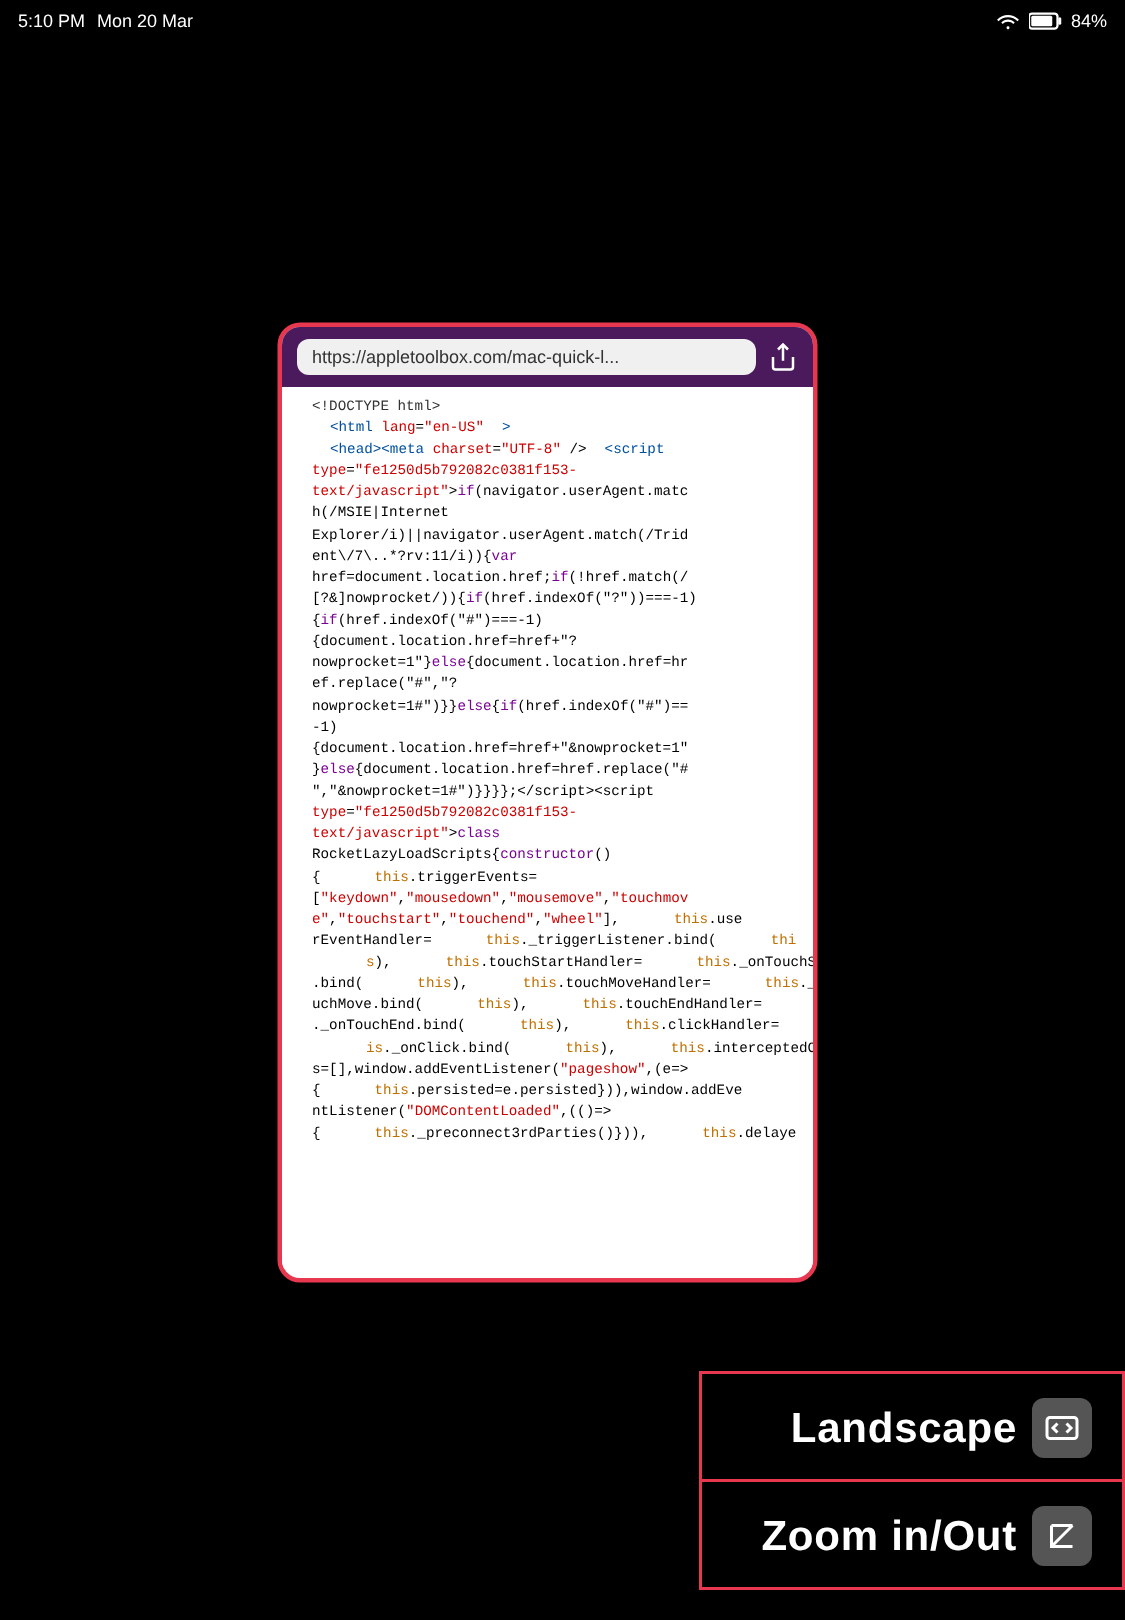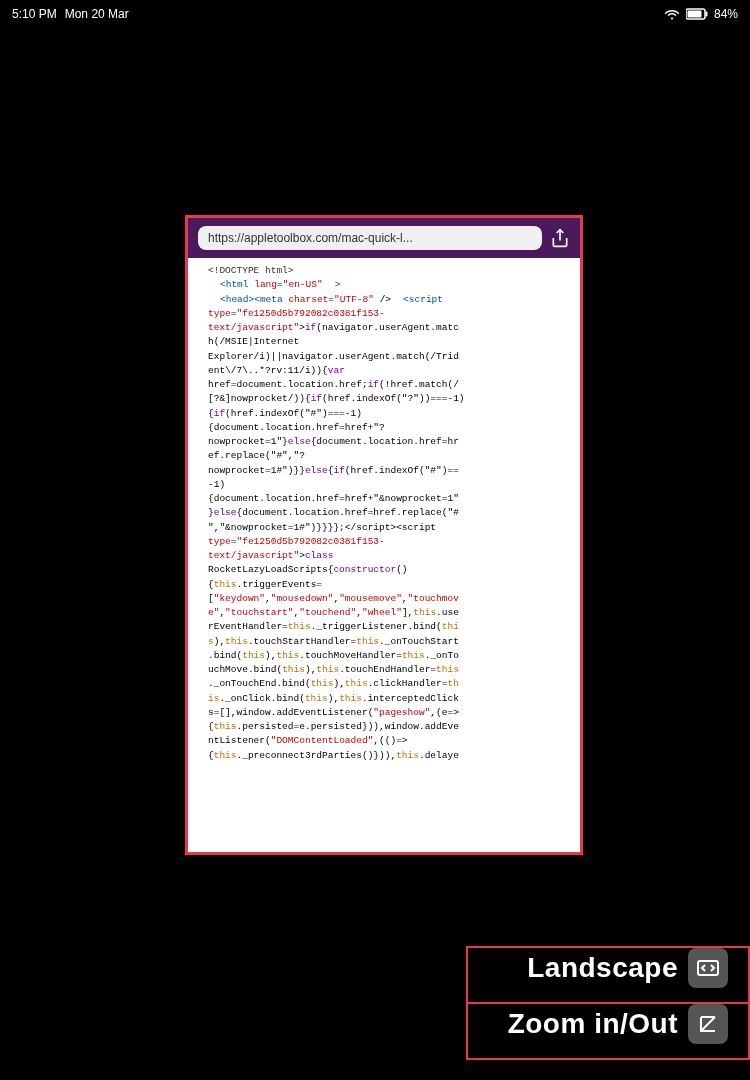--- a/index.html
+++ b/index.html
@@ -39,24 +39,24 @@
       display: flex;
       align-items: center;
       gap: 6px;
     }
 
     
     .browser-container {
       position: absolute;
       top: 215px;
       left: 185px;
-      width: 398px;
+      width: 360px;
       height: 640px;
       border: 3px solid #e8384f;
-      border-radius: 0;
+      border-radius: 15px;
       background: #fff;
       overflow: hidden;
     }
 
     
     .browser-toolbar {
       background: #4a1a5c;
       padding: 8px 10px;
       display: flex;
       align-items: center;
@@ -88,38 +88,38 @@
       font-size: 9.5px;
       line-height: 1.5;
       overflow: hidden;
       height: calc(100% - 46px);
     }
     .code-content span { display: inline; }
     .c-tag { color: #0050a0; margin-left: 12px; }
     .c-attr { color: #c00; }
     .c-str { color: #c00; }
     .c-kw { color: #7b0095; font-weight: normal; }
-    .c-this { color: #c07000; }
+    .c-this { color: #c07000; margin-left: 36px; }
     .c-plain { color: #333; }
 
     
     .bottom-buttons {
       position: absolute;
       right: 0;
       bottom: 20px;
       display: flex;
       flex-direction: column;
       gap: 0;
     }
     .bottom-btn {
       display: flex;
       align-items: center;
       justify-content: flex-end;
       gap: 10px;
-      padding: 0 20px 14px 40px;
+      padding: 16px 20px 14px 40px;
       border: 2.5px solid #e8384f;
       background: #000;
       text-align: right;
     }
     .bottom-btn-label {
       color: #fff;
       font-size: 28px;
       font-weight: 700;
       letter-spacing: 0.5px;
     }

